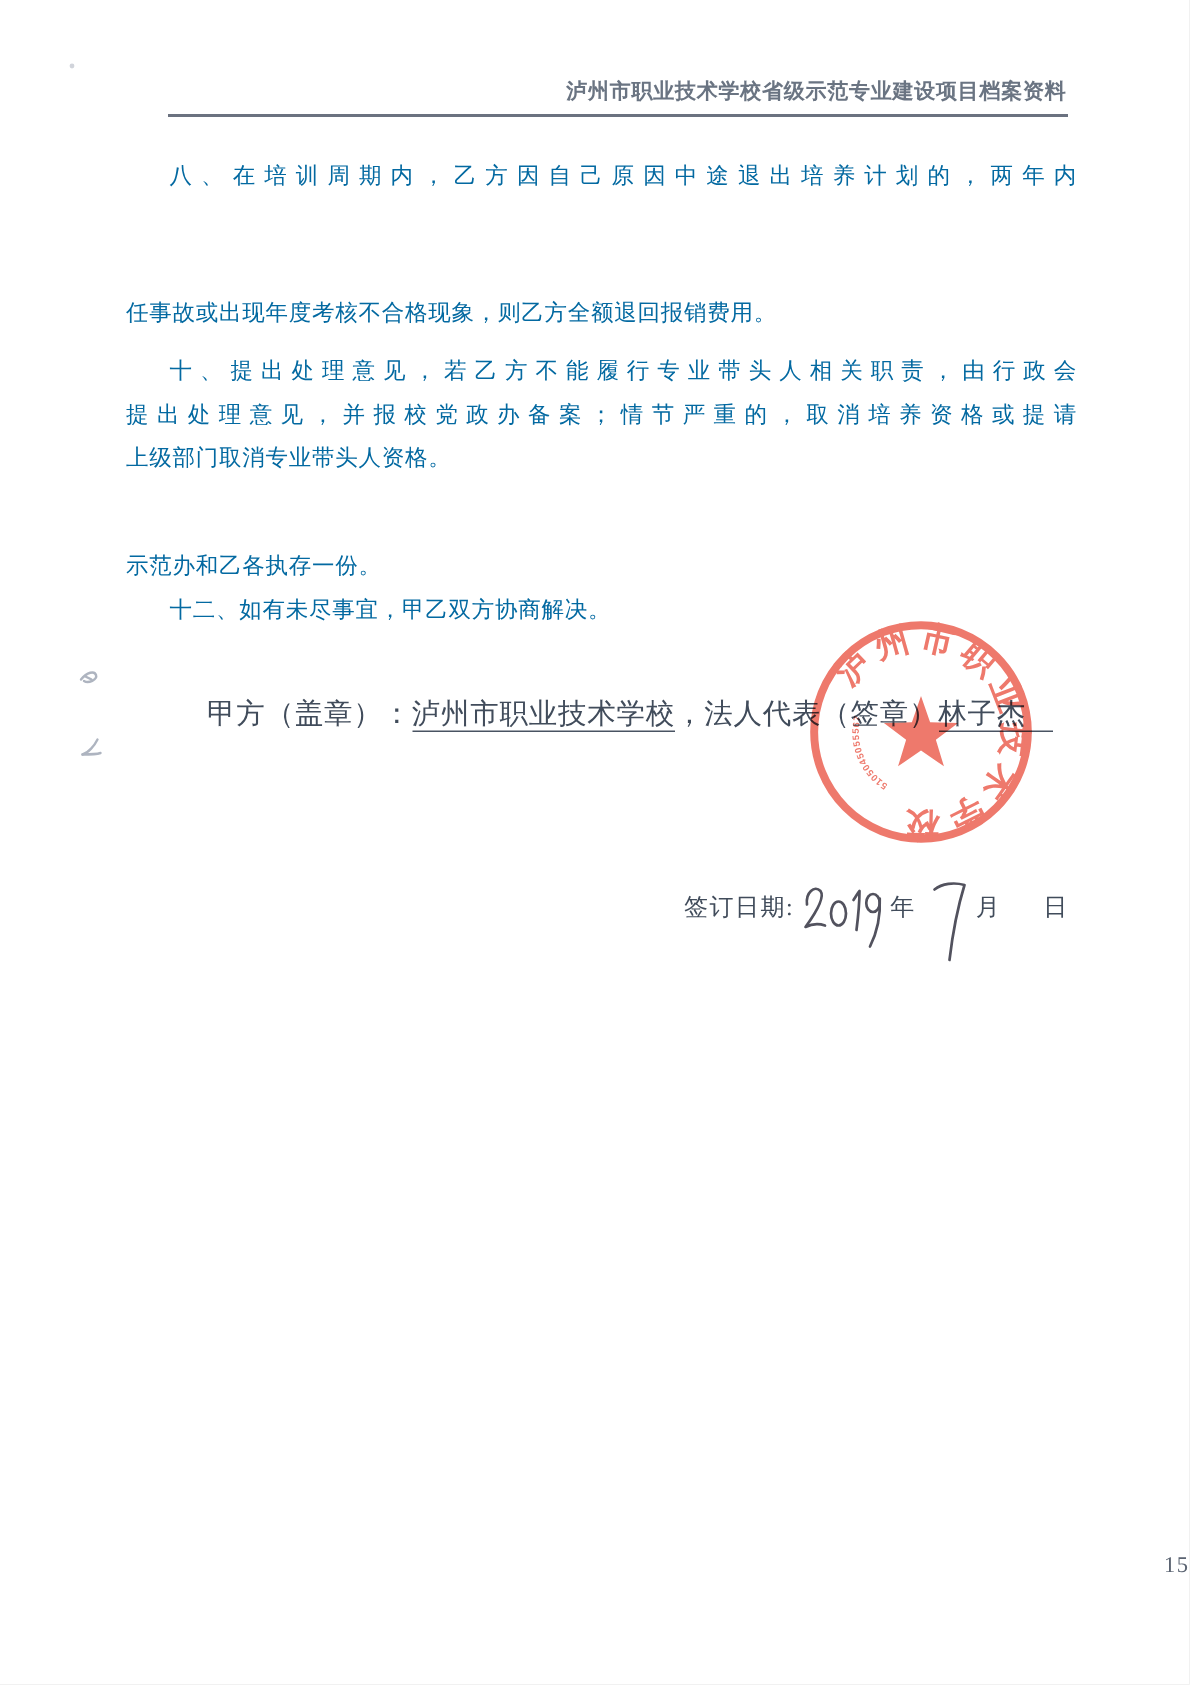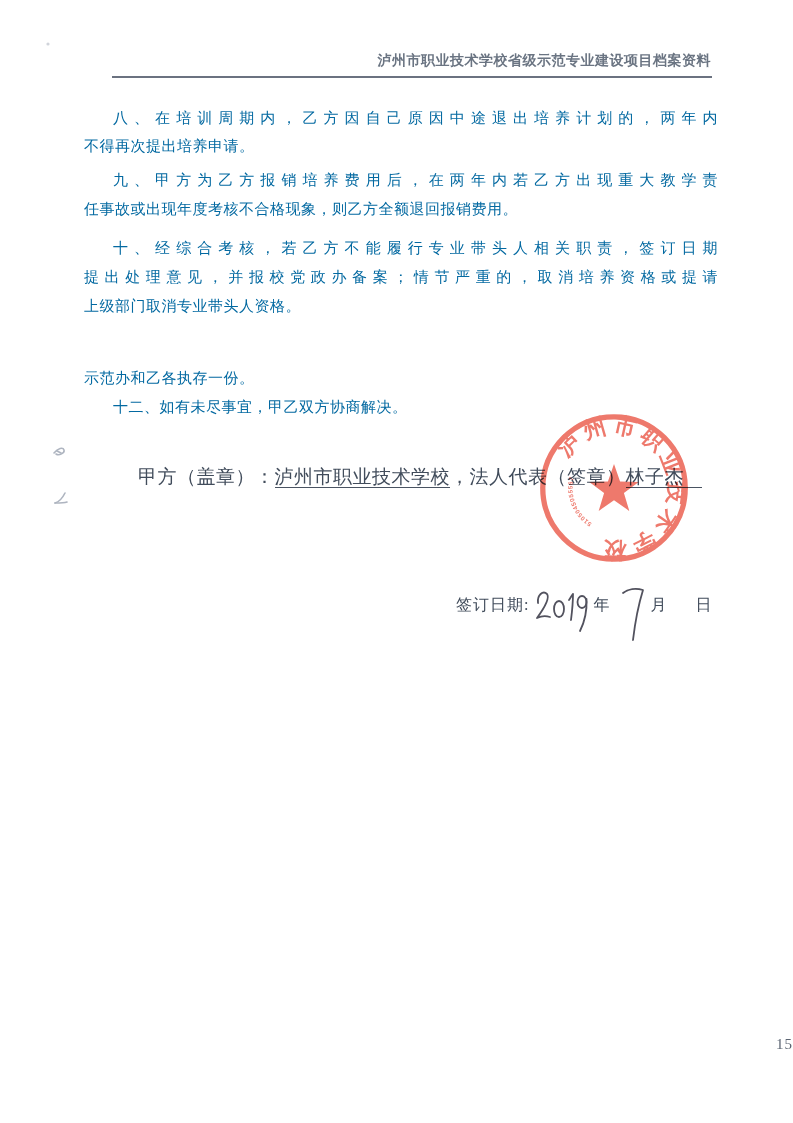--- a/index.html
+++ b/index.html
@@ -72,26 +72,24 @@
 </style>
 </head>
 <body>
 
 <div class="page">
 
   <div class="hdr">泸州市职业技术学校省级示范专业建设项目档案资料</div>
   <div class="hdr-rule"></div>
 
   <div class="pline first full" style="top:105px">八、在培训周期内，乙方因自己原因中途退出培养计划的，两年内</div>
-  <div class="pline last" style="top:133px">不得再次提出培养申请。</div>
 
-  <div class="pline first full" style="top:167px">九、甲方为乙方报销培养费用后，在两年内若乙方出现重大教学责</div>
   <div class="pline last" style="top:196px">任事故或出现年度考核不合格现象，则乙方全额退回报销费用。</div>
 
-  <div class="pline first full" style="top:235px">十、经综合考核，若乙方不能履行专业带头人相关职责，签订日期</div>
+  <div class="pline first full" style="top:235px">十、提出处理意见，若乙方不能履行专业带头人相关职责，由行政会</div>
   <div class="pline full" style="top:264px">提出处理意见，并报校党政办备案；情节严重的，取消培养资格或提请</div>
   <div class="pline last" style="top:293px">上级部门取消专业带头人资格。</div>
 
   <div class="pline last" style="top:365px">示范办和乙各执存一份。</div>
 
   <div class="pline first last" style="top:394px">十二、如有未尽事宜，甲乙双方协商解决。</div>
 
   <div class="sigrow" style="top:463px">
     <span>甲方（盖章）：</span><span class="u">泸州市职业技术学校</span><span>，</span><span>法人代表（签章）</span><span class="u rep">林子杰</span>
   </div>

